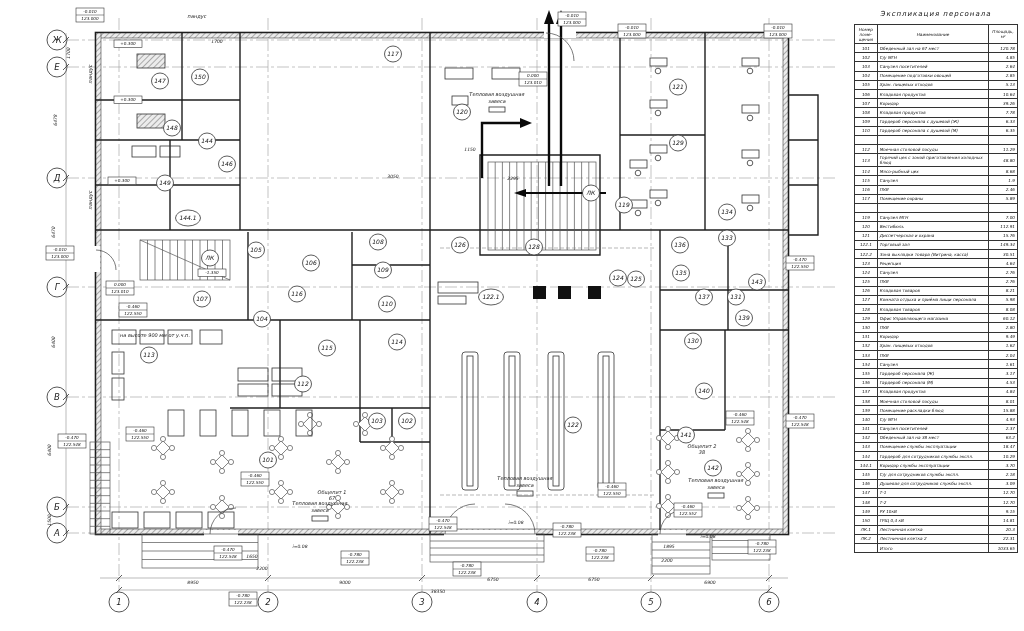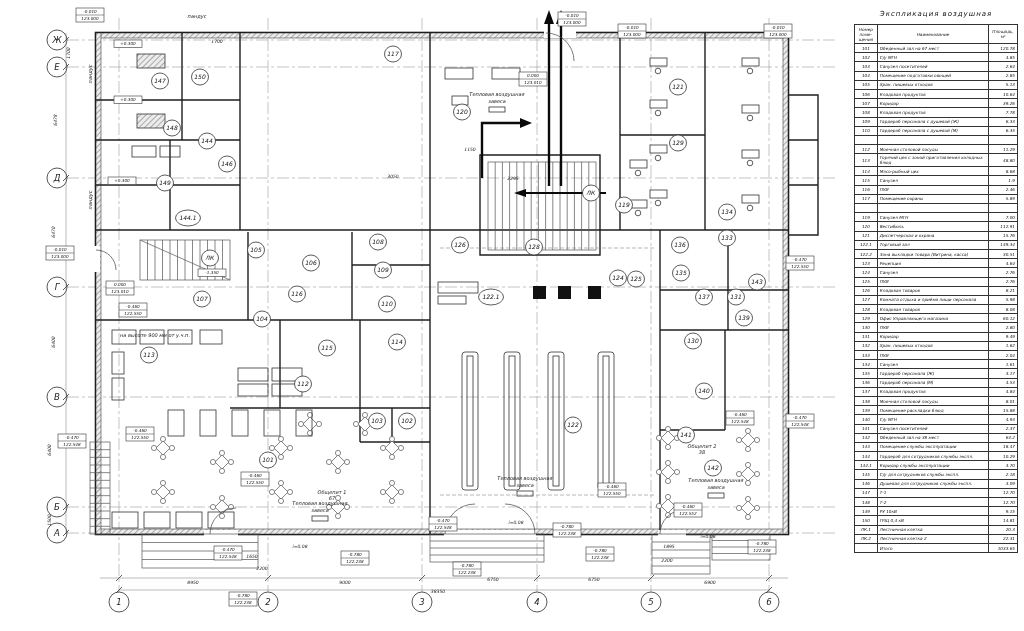--- a/index.html
+++ b/index.html
@@ -838,21 +838,21 @@
         <text x="252" y="558" class="dim">1650</text>
         <text x="669" y="548" class="dim">1895</text>
         <text x="667" y="562" class="dim">2200</text>
         <text x="300" y="548" class="dim">i=0.08</text>
         <text x="516" y="524" class="dim">i=0.08</text>
         <text x="708" y="538" class="dim">i=0.08</text>
       </g>
   </svg>
 
   <div class="sched-wrap">
-    <div class="sched-title">Экспликация воздушная</div>
+    <div class="sched-title">Экспликация персонала</div>
     <table class="sched">
       <thead id="sched-head">
           <tr>
             <th>Номер поме- щения</th>
             <th>Наименование</th>
             <th>Площадь, м²</th>
           </tr>
         </thead>
       <tbody id="sched-body">
           <tr class="sched-row">

